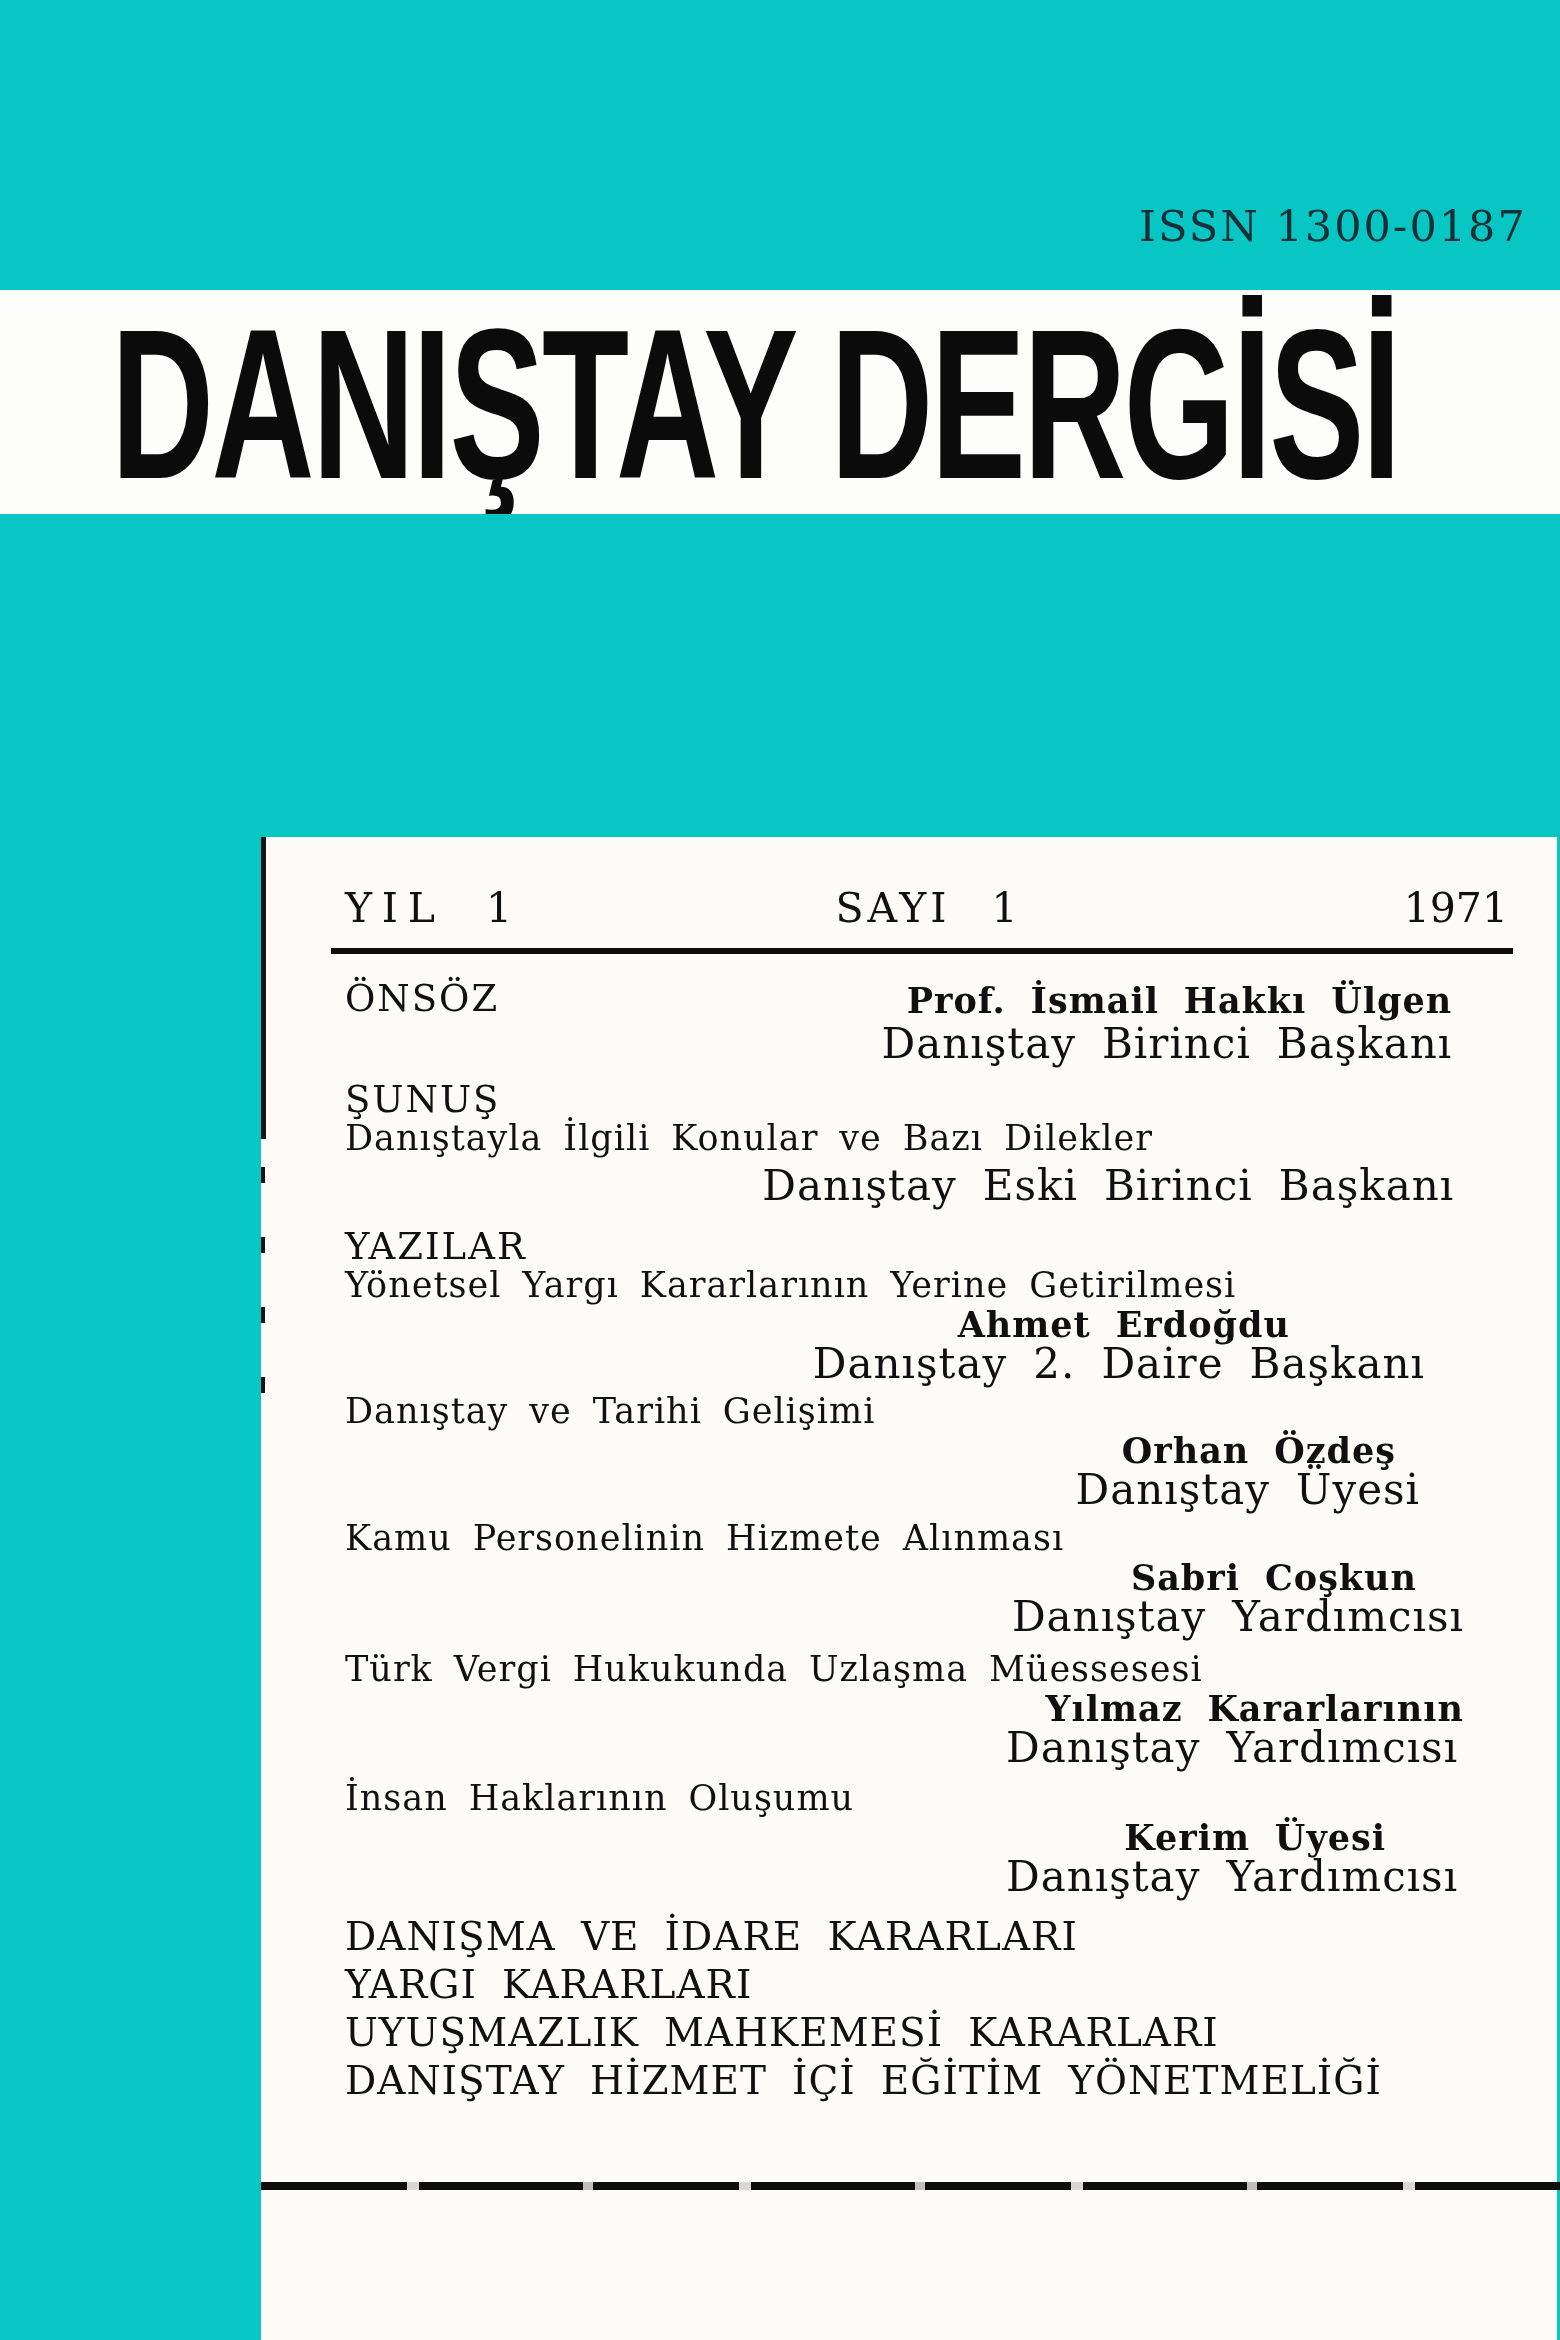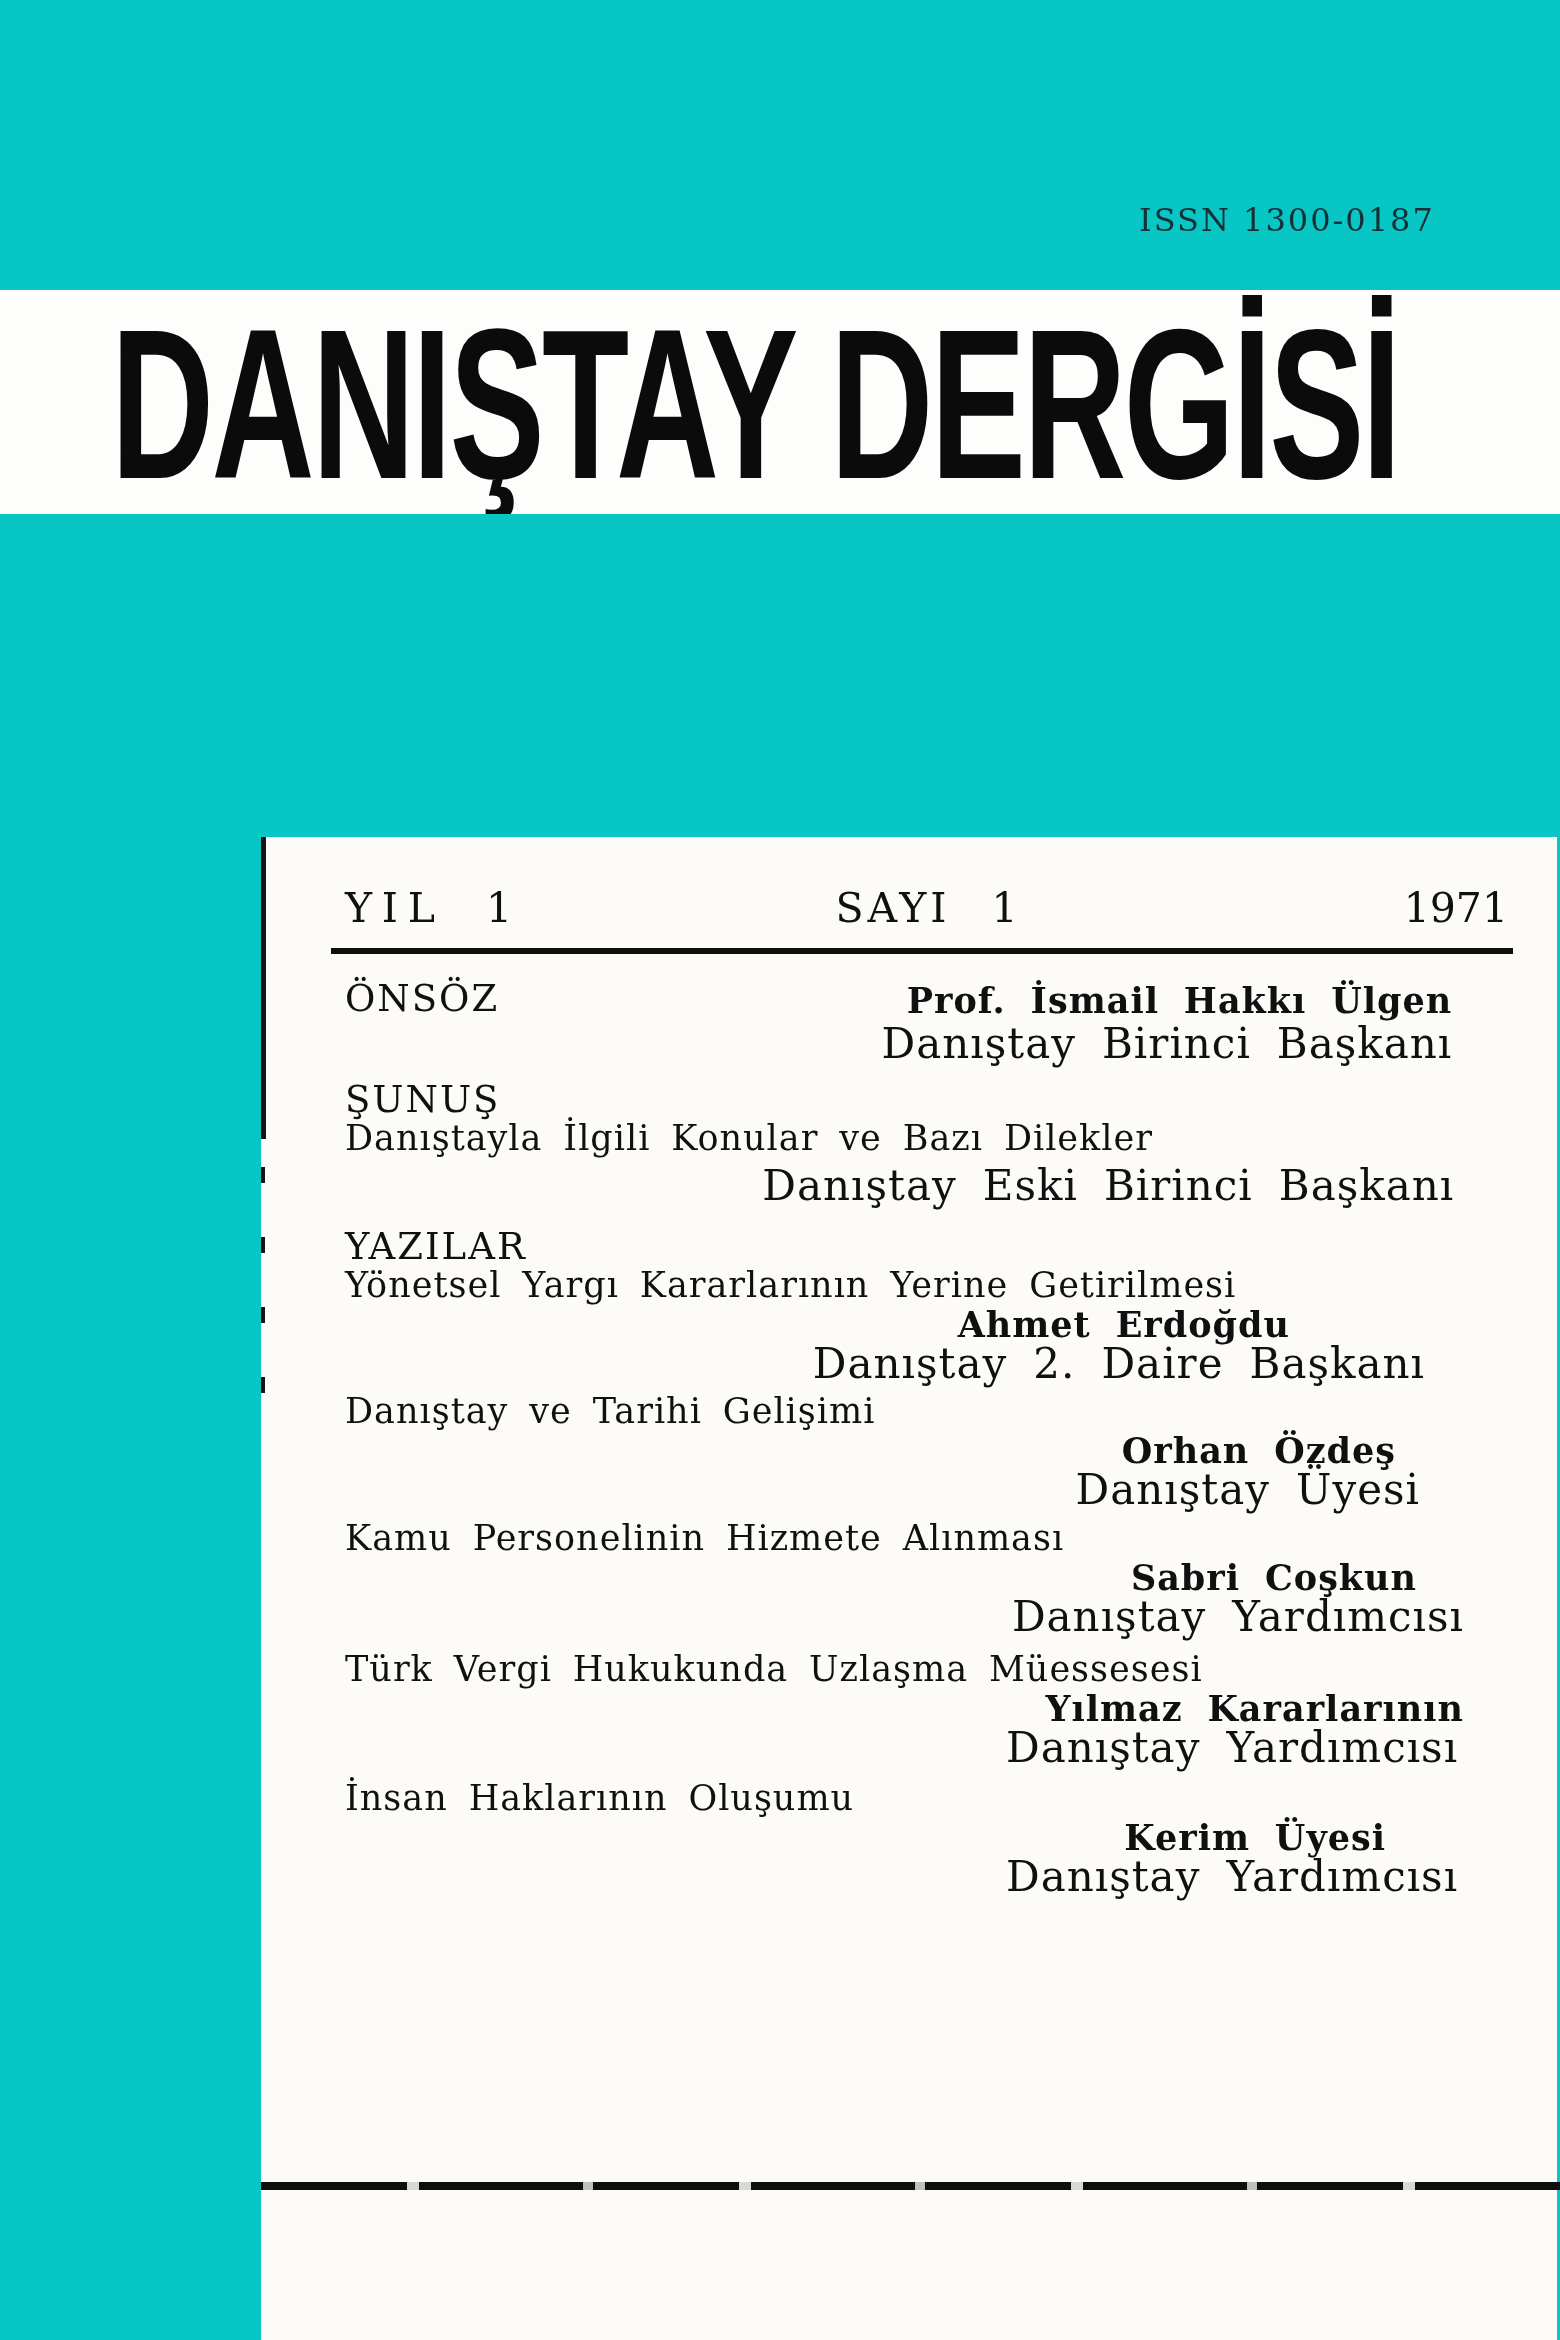--- a/index.html
+++ b/index.html
@@ -11,21 +11,21 @@
   }
   html,body{margin:0;padding:0;}
   body{
     width:1560px;height:2341px;position:relative;overflow:hidden;
     background:var(--background);
     font-family:"DejaVu Serif","Liberation Serif",serif;
     color:var(--ink);
   }
   .issn{
     position:absolute;top:201px;left:1139px;
-    font-size:32px;letter-spacing:2px;color:var(--issn_ink);
+    font-size:43px;letter-spacing:2px;color:var(--issn_ink);
     white-space:nowrap;
   }
   .masthead{
     position:absolute;top:290px;left:0;width:1560px;height:224px;
     background:var(--band);display:flex;align-items:center;overflow:hidden;
   }
   .masthead-title{
     margin-left:111px;
     font-family:"Liberation Sans","DejaVu Sans",sans-serif;
     font-weight:bold;font-size:213px;line-height:1;
@@ -167,19 +167,25 @@
       <div class="author ar mr0">Yılmaz Kararlarının</div>
       <div class="role ar mr6">Danıştay Yardımcısı</div>
     </div>
 
     <div class="g12">
       <div class="title">İnsan Haklarının Oluşumu</div>
       <div class="author ar mr80">Kerim Üyesi</div>
       <div class="role ar mr6">Danıştay Yardımcısı</div>
     </div>
 
+    <div class="sections">
+      <div class="section-line">DANIŞMA VE İDARE KARARLARI</div>
+      <div class="section-line">YARGI KARARLARI</div>
+      <div class="section-line">UYUŞMAZLIK MAHKEMESİ KARARLARI</div>
+      <div class="section-line">DANIŞTAY HİZMET İÇİ EĞİTİM YÖNETMELİĞİ</div>
+    </div>
 
   </div>
 
   <div class="bottom-rule"></div>
 
 </div>
 
 
 </body></html>

